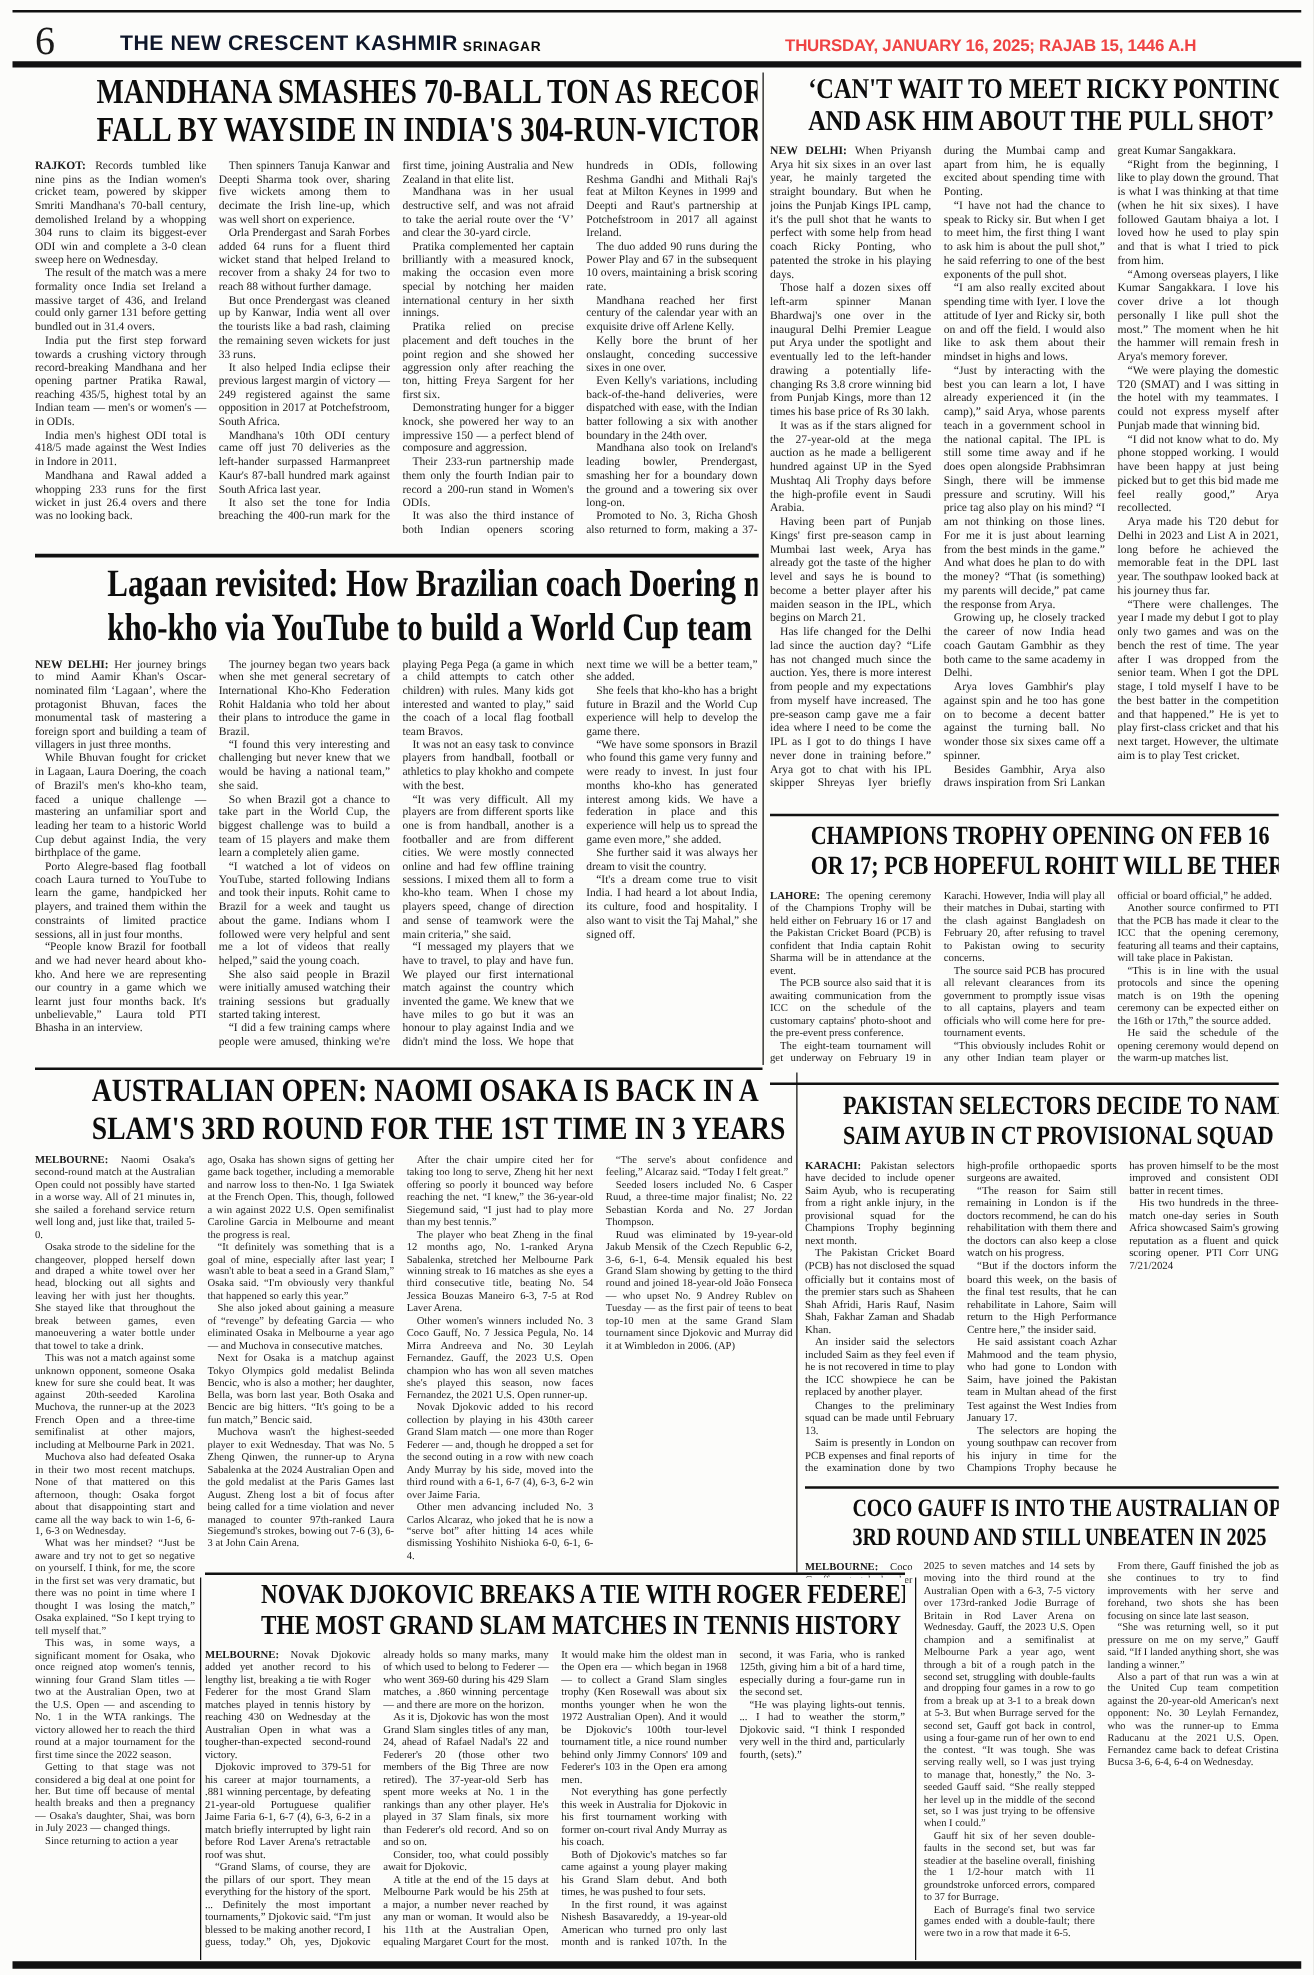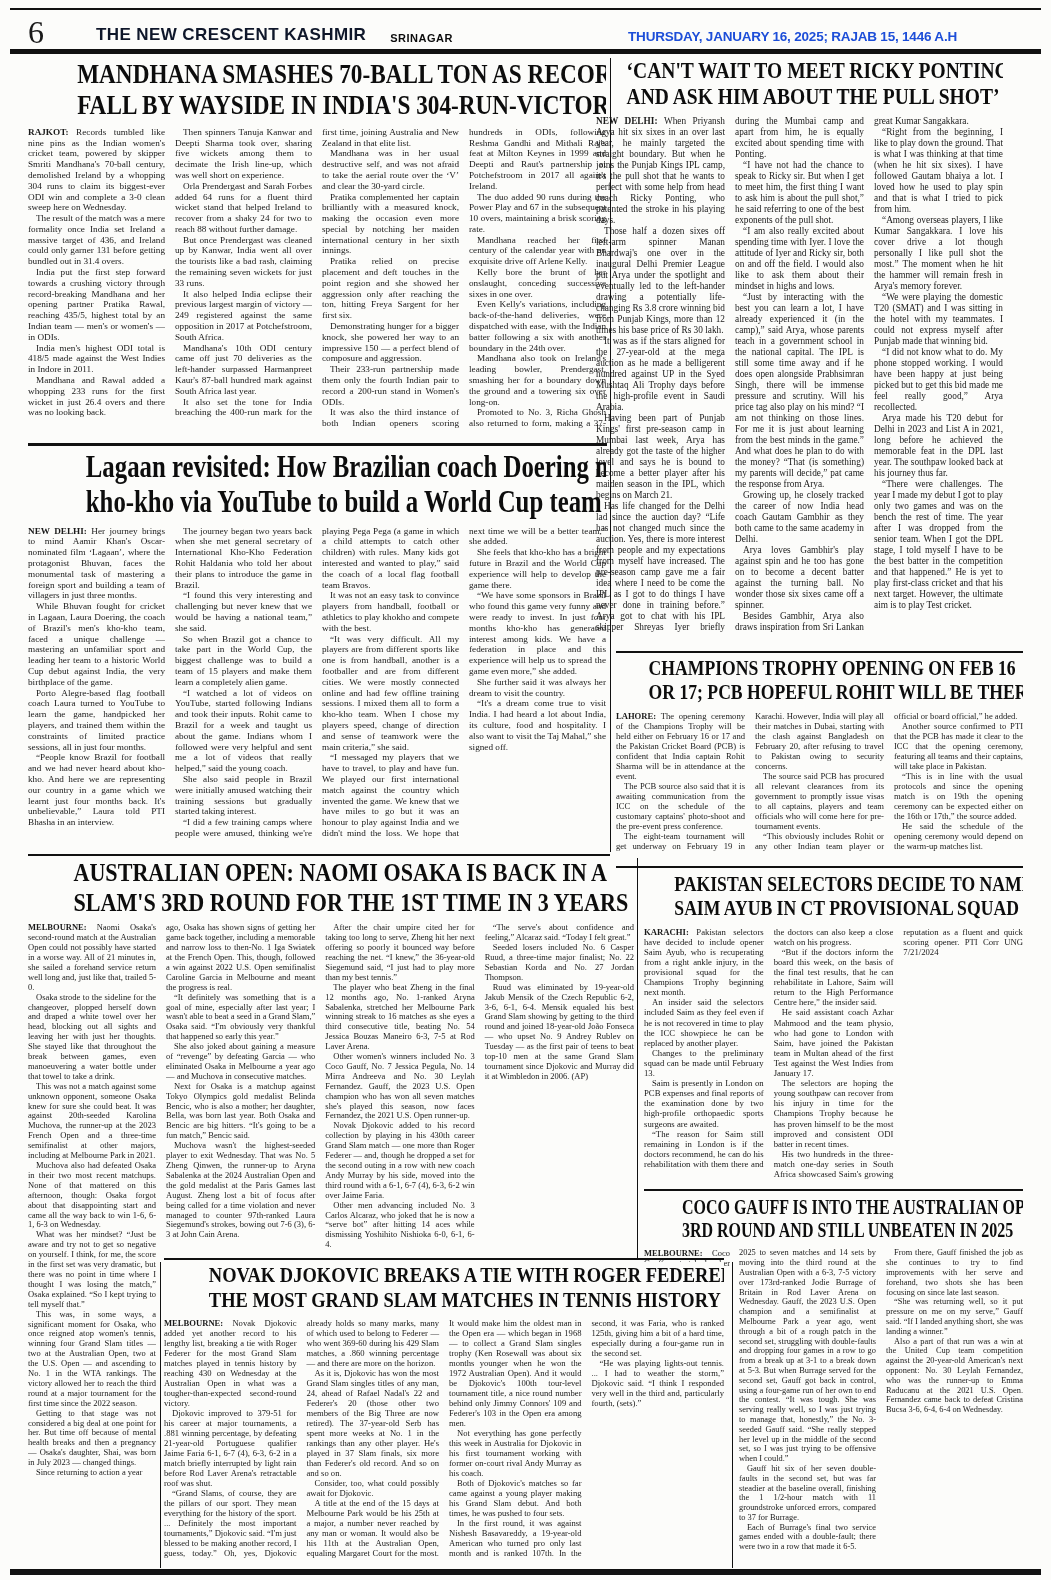--- a/index.html
+++ b/index.html
@@ -4,36 +4,36 @@
 <style>
   html,body{margin:0;padding:0;background:#d8d8d4;}
   #page{position:relative;width:1051px;height:1580px;background:#fcfcfa;margin:0 auto;
         font-family:"Liberation Serif",serif;color:#161616;overflow:hidden;}
   .rule{position:absolute;background:#111;}
   
   #header{position:absolute;left:28px;top:12px;width:995px;height:36px;display:flex;align-items:flex-end;}
   #page-num{font-family:"Liberation Serif",serif;font-size:32px;line-height:32px;color:#1a1a1a;}
   #masthead{margin-left:52px;font-family:"Liberation Sans",sans-serif;font-weight:bold;font-size:17px;
             letter-spacing:.4px;color:#0f172a;padding-bottom:3px;}
-  #city{margin-left:24px;font-family:"Liberation Sans",sans-serif;font-weight:bold;font-size:11px;
+  #city{margin-left:4px;font-family:"Liberation Sans",sans-serif;font-weight:bold;font-size:11px;
         color:#0c0c0c;padding-bottom:4px;letter-spacing:.5px;}
   #dateline-top{margin-left:auto;margin-right:66px;font-family:"Liberation Sans",sans-serif;font-weight:bold;
-        font-size:13.5px;color:#1d4ed8;padding-bottom:4px;letter-spacing:-0.2px;}
+        font-size:13.5px;color:#ef4444;padding-bottom:4px;letter-spacing:-0.2px;}
   
   .sec{position:absolute;overflow:hidden;}
   .hl{font-family:"Liberation Serif",serif;font-weight:bold;text-align:center;color:#0d0d0d;margin-bottom:6px;}
   .hl .ln{white-space:nowrap;}
   .body{font-family:"Liberation Serif",serif;color:#1a1a1a;text-align:justify;column-gap:10px;column-fill:auto;overflow:hidden;}
   .body p{margin:0;text-indent:8px;}
   .body p:first-child{text-indent:0;}
   b.dateline{font-weight:bold;}
   #sec-mandhana{left:28px;top:58px;width:578px;height:382px;}
   #sec-mandhana .ln{font-size:28px;line-height:1.12;transform:scaleX(.83);}
   #body-mandhana{height:304px;column-count:4;font-size:9.2px;line-height:10.8px;}
-  #sec-ponting{left:596px;top:58px;width:407px;height:590px;}
+  #sec-ponting{left:616px;top:58px;width:407px;height:590px;}
   #sec-ponting .ln{font-size:23px;line-height:1.14;transform:scaleX(.85);}
   #body-ponting{height:526px;column-count:3;font-size:9.3px;line-height:11px;}
   #sec-khokho{left:28px;top:449px;width:578px;height:403px;}
   #sec-khokho .ln{font-size:31px;line-height:1.14;transform:scaleX(.8);}
   #body-khokho{height:318px;column-count:4;font-size:9.2px;line-height:10.8px;}
   #sec-champions{left:616px;top:656px;width:407px;height:208px;}
   #sec-champions .ln{font-size:21px;line-height:1.16;transform:scaleX(.84);}
   #body-champions{height:148px;column-count:3;font-size:8.6px;line-height:10px;}
   #sec-osaka{left:28px;top:858px;width:606px;height:714px;}
   #sec-osaka .ln{font-size:26px;line-height:1.14;transform:scaleX(.85);}
@@ -210,20 +210,21 @@
     </div>
   </section>
 
   <section class="sec" id="sec-pakistan">
     <div class="hl">
       <div class="ln">PAKISTAN SELECTORS DECIDE TO NAME</div>
       <div class="ln">SAIM AYUB IN CT PROVISIONAL SQUAD</div>
     </div>
     <div class="body" id="body-pakistan">
         <p><b class="dateline">KARACHI: </b>Pakistan selectors have decided to include opener Saim Ayub, who is recuperating from a right ankle injury, in the provisional squad for the Champions Trophy beginning next month.</p>
+        <p>The Pakistan Cricket Board (PCB) has not disclosed the squad officially but it contains most of the premier stars such as Shaheen Shah Afridi, Haris Rauf, Nasim Shah, Fakhar Zaman and Shadab Khan.</p>
         <p>An insider said the selectors included Saim as they feel even if he is not recovered in time to play the ICC showpiece he can be replaced by another player.</p>
         <p>Changes to the preliminary squad can be made until February 13.</p>
         <p>Saim is presently in London on PCB expenses and final reports of the examination done by two high-profile orthopaedic sports surgeons are awaited.</p>
         <p>“The reason for Saim still remaining in London is if the doctors recommend, he can do his rehabilitation with them there and the doctors can also keep a close watch on his progress.</p>
         <p>“But if the doctors inform the board this week, on the basis of the final test results, that he can rehabilitate in Lahore, Saim will return to the High Performance Centre here,” the insider said.</p>
         <p>He said assistant coach Azhar Mahmood and the team physio, who had gone to London with Saim, have joined the Pakistan team in Multan ahead of the first Test against the West Indies from January 17.</p>
         <p>The selectors are hoping the young southpaw can recover from his injury in time for the Champions Trophy because he has proven himself to be the most improved and consistent ODI batter in recent times.</p>
         <p>His two hundreds in the three-match one-day series in South Africa showcased Saim's growing reputation as a fluent and quick scoring opener. PTI Corr UNG 7/21/2024</p>
       </div>
   </section>

